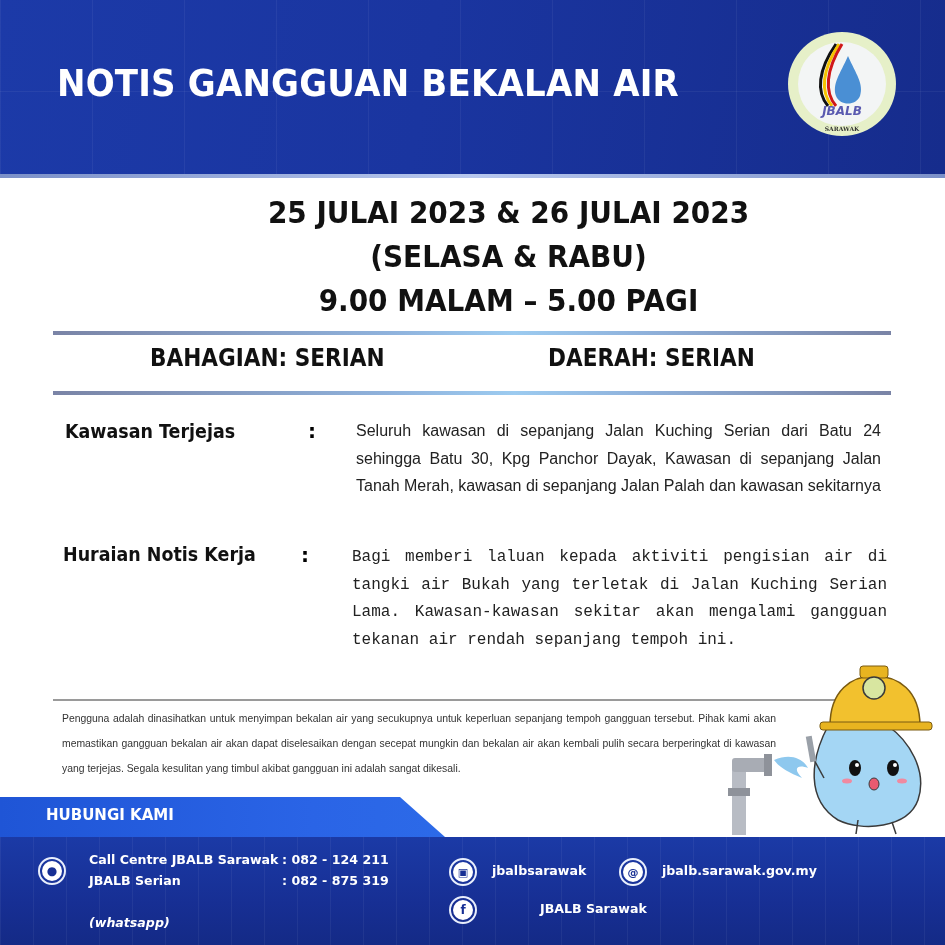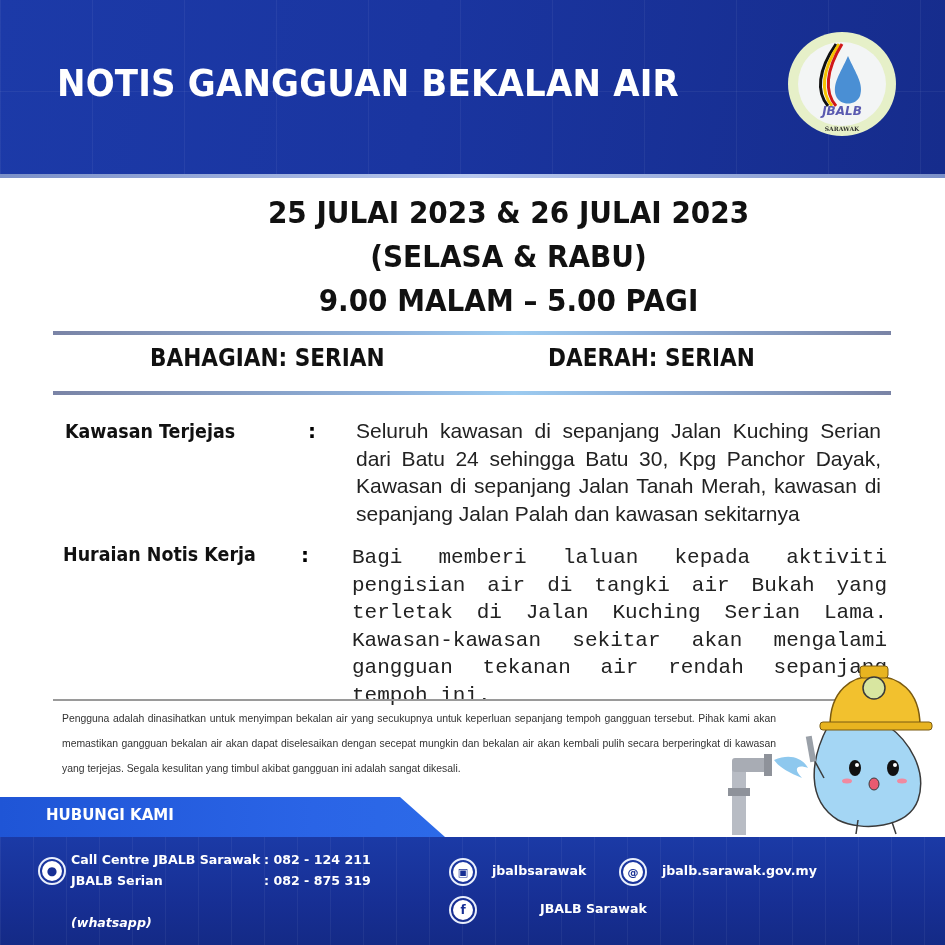--- a/index.html
+++ b/index.html
@@ -54,21 +54,21 @@
   
   .detail-label {
     position: absolute; font-family: "DejaVu Sans", sans-serif; font-weight: bold;
     font-size: 19px; color: #111; transform: scaleX(0.92); transform-origin: left center;
   }
   .detail-colon {
     position: absolute; font-family: "DejaVu Sans", sans-serif; font-weight: bold; font-size: 20px;
   }
   .detail-value {
     position: absolute; font-family: "Liberation Sans", sans-serif;
-    font-size: 21px; line-height: 27.5px; color: #222; text-align: justify;
+    font-size: 16px; line-height: 27.5px; color: #222; text-align: justify;
     text-align-last: left;
   }
   .d1-label { left: 65px; top: 420px; }
   .d1-colon { left: 308px; top: 419px; }
   .d1-value { left: 356px; top: 417px; width: 525px; }
   .d2-label { left: 63px; top: 543px; }
   .d2-colon { left: 301px; top: 543px; }
   .d2-value { left: 352px; top: 544px; width: 535px; font-family: Liberation Mono, monospace; }
 
   
@@ -104,21 +104,21 @@
   }
   .icon-circle .inner {
     width: 20px; height: 20px; border-radius: 50%; background: #ffffff; color: #172f94;
     display: flex; align-items: center; justify-content: center;
     font-family: "DejaVu Sans", sans-serif; font-weight: bold; font-size: 12px;
   }
   .ft-text {
     position: absolute; font-family: "DejaVu Sans", sans-serif; font-weight: bold;
     font-size: 12.6px; color: #ffffff; white-space: nowrap;
   }
-  .contact-row { position: absolute; left: 71px; width: 330px; height: 20px; }
+  .contact-row { position: absolute; left: 89px; width: 330px; height: 20px; }
   .contact-row .name { position: absolute; left: 0; top: 0; }
   .contact-row .num { position: absolute; left: 193px; top: 0; }
 </style>
 </head>
 <body>
 
 <div class="header">
   <div class="header-title">NOTIS GANGGUAN BEKALAN AIR</div>
   <svg class="logo" viewBox="0 0 112 108">
     <ellipse cx="56" cy="54" rx="54" ry="52" fill="#e6f0c8"></ellipse>

